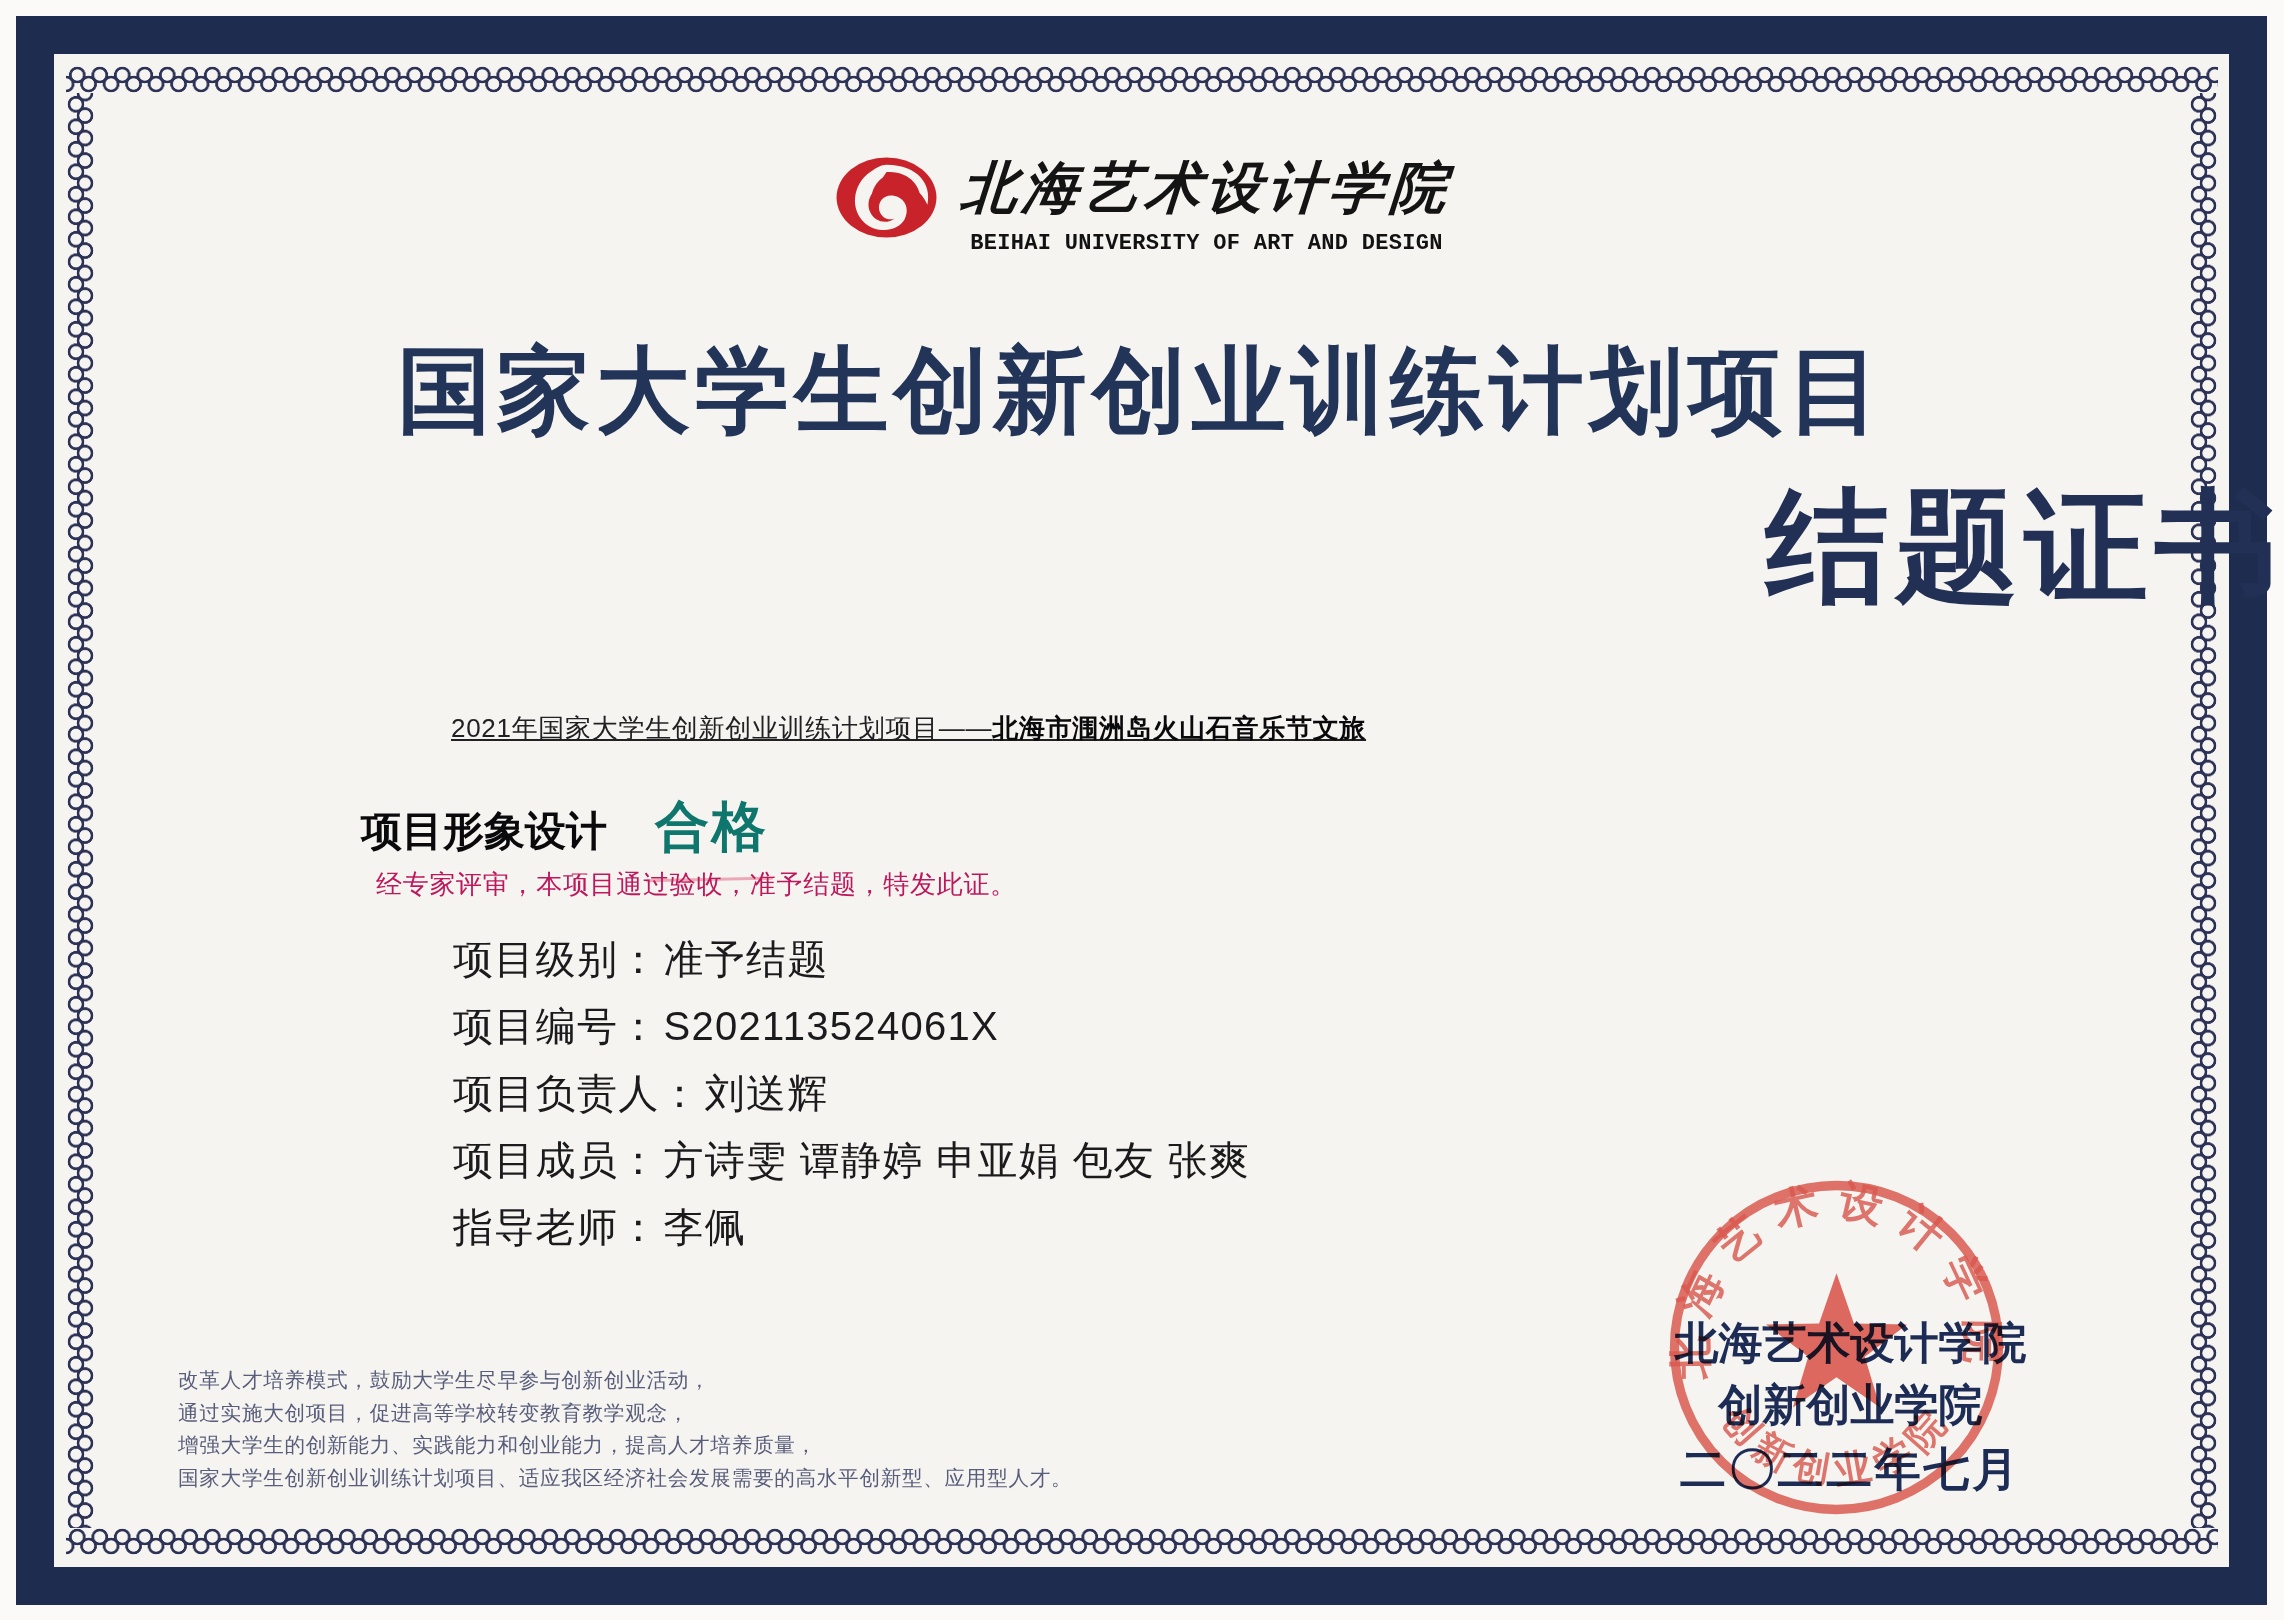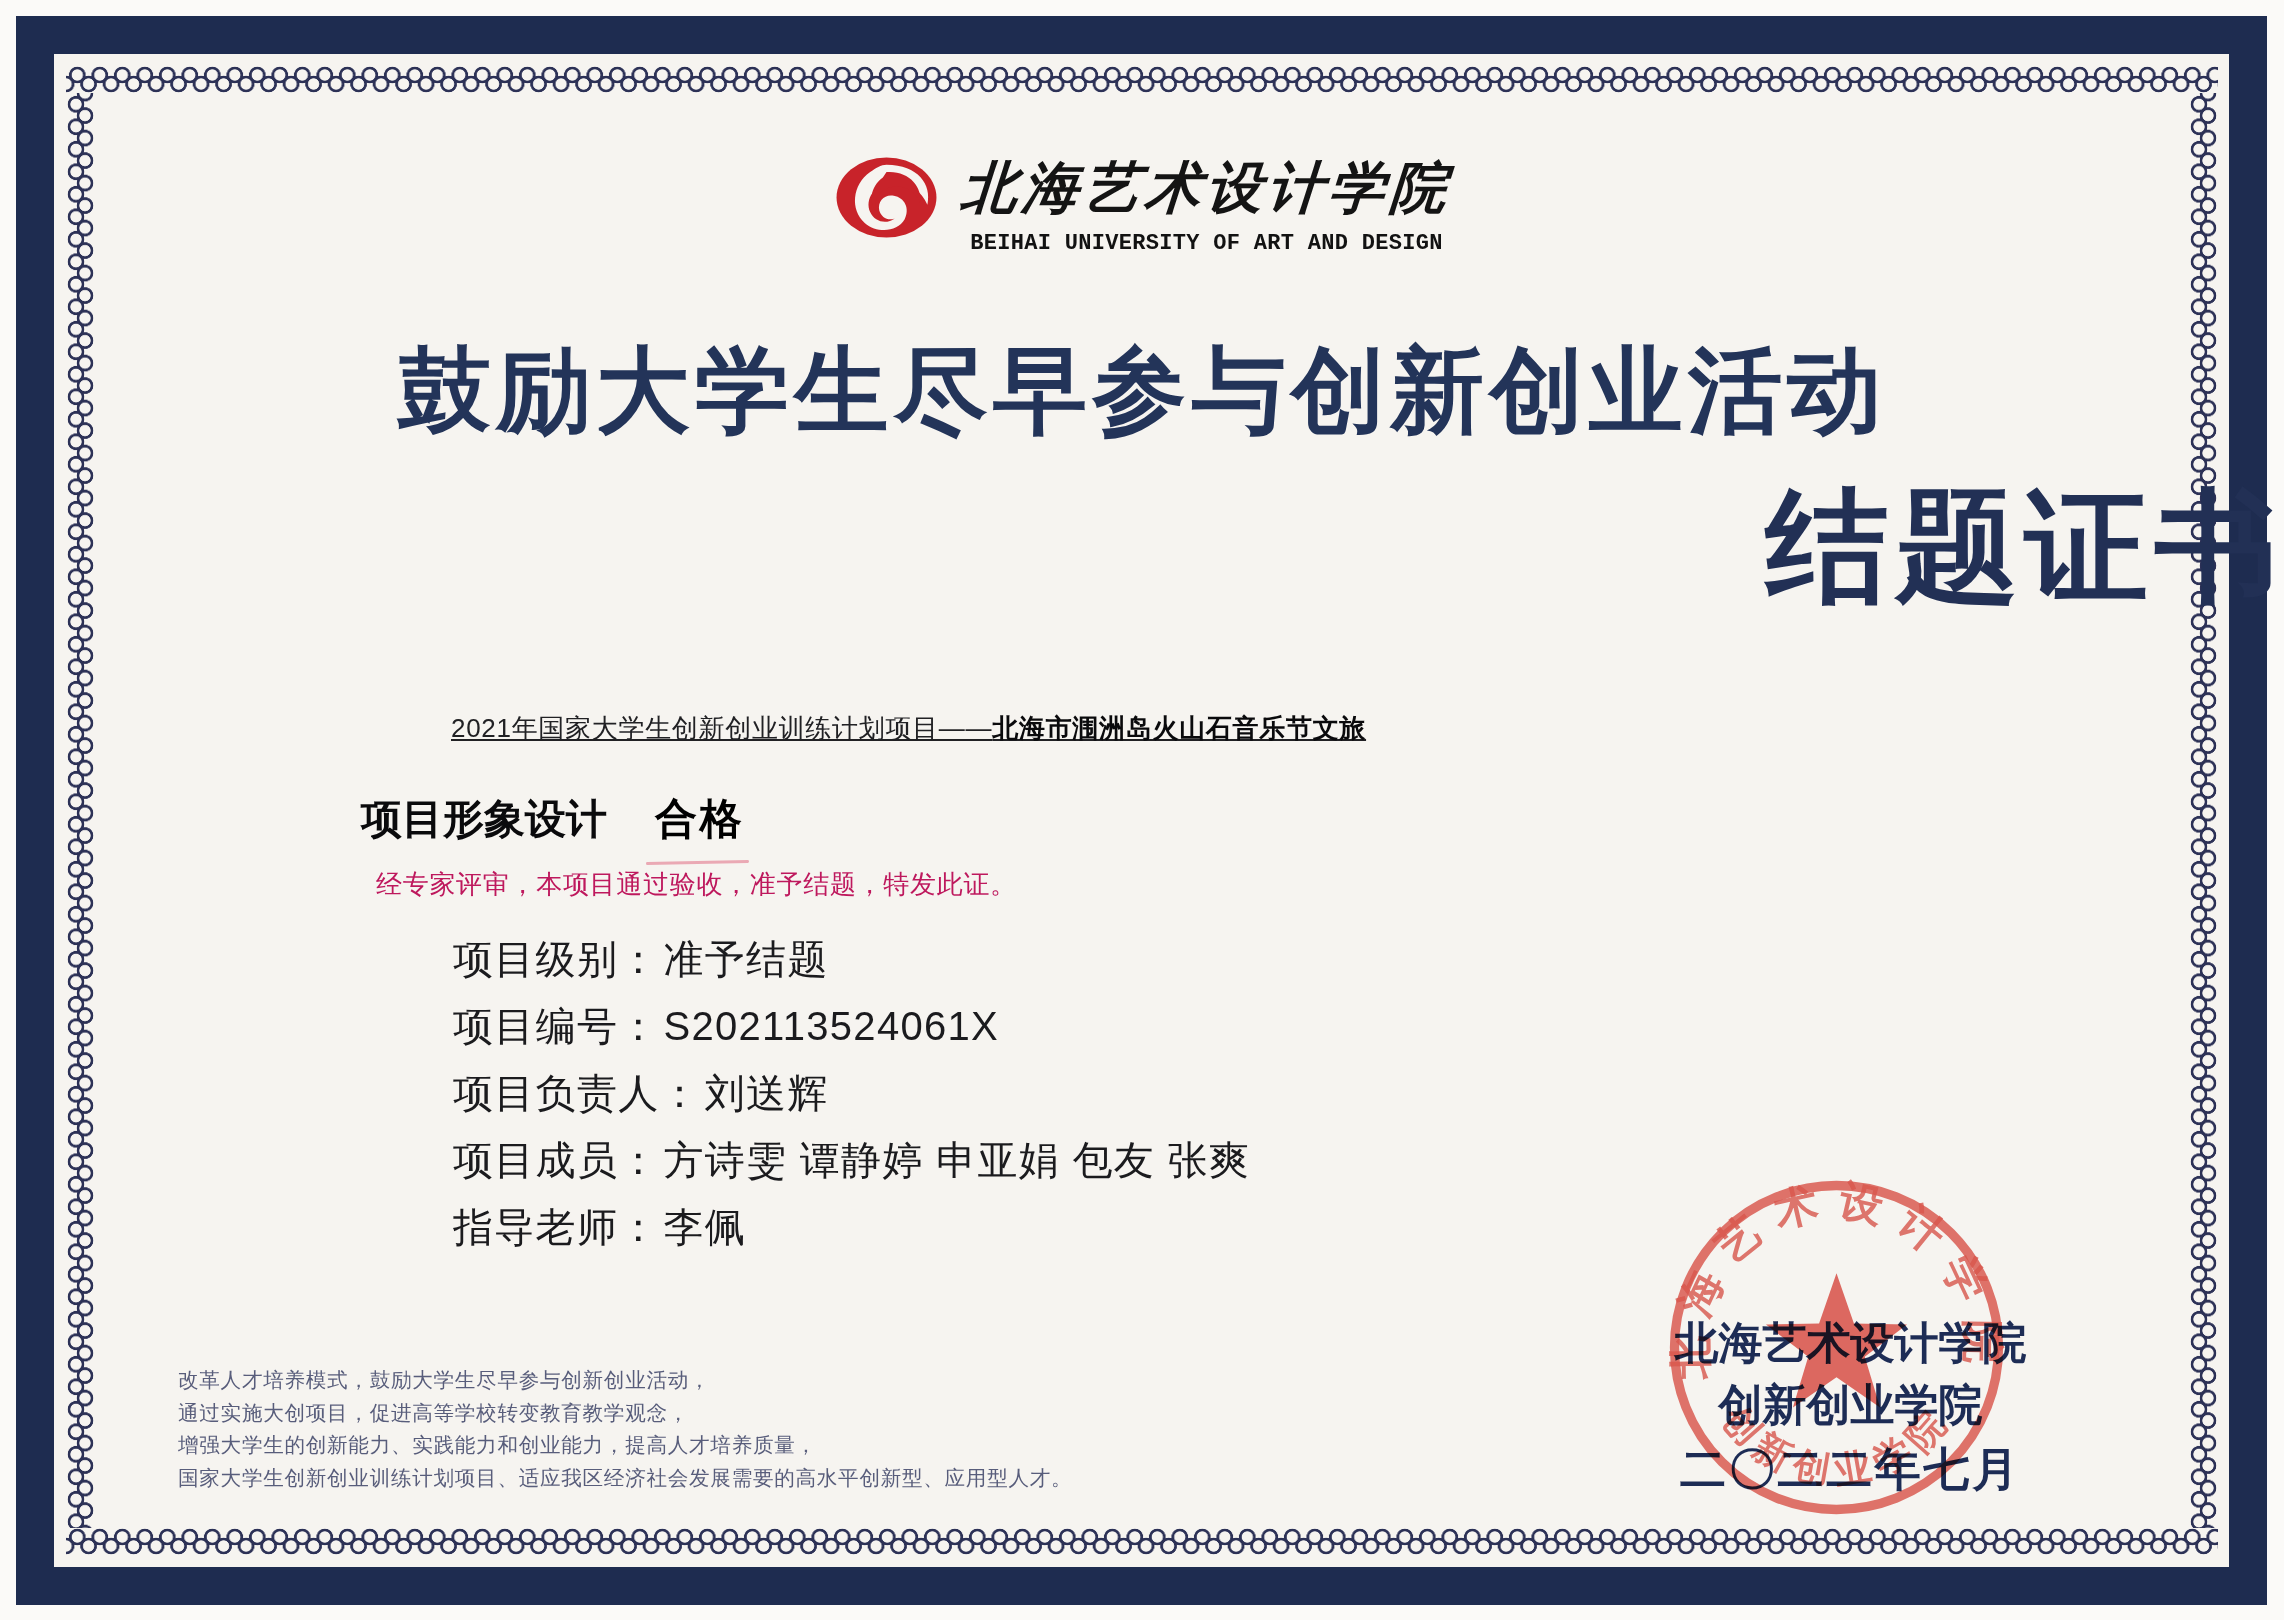--- a/index.html
+++ b/index.html
@@ -65,21 +65,21 @@
 
   
   .line-a {
     position:absolute; left:451px; top:711px;
     font-size:26px; color:#212124; white-space:nowrap; letter-spacing:0.7px;text-decoration:underline;
   }
   .line-a b, .line-b b { font-weight:800; color:#0a0a0c; }
   .line-b { position:absolute; left:361px; top:791px; font-size:41px; white-space:nowrap; }
   .grade {
     position:relative; display:inline-block; margin-left:48px;
-    color:#000000; font-weight:800; font-size:42px; letter-spacing:2.7px;
+    color:#0f766e; font-weight:800; font-size:54px; letter-spacing:2.7px;
   }
   .grade::after {
     content:""; position:absolute; left:-9.3px; right:-4px; bottom:-17px; height:2.7px;
     background:#eaa9b4; border-radius:1.3px; transform:rotate(-1.2deg);
   }
   .line-c {
     position:absolute; left:376px; top:867px;
     font-size:26px; color:#be185d; white-space:nowrap; letter-spacing:0.7px;
   }
   .details { position:absolute; left:453px; top:932px; }
@@ -125,21 +125,21 @@
                C 20 64 22 36 42 22 C 48 18 54 14 60 14 Z" fill="#f6f4f0"></path>
       <path d="M60 22 C 84 20 100 38 97 56 C 92 44 82 37 69 38
                C 52 40 44 54 49 65 C 40 56 42 38 56 28 Z" fill="#c8232a"></path>
     </svg>
     <div class="logo-text">
       <div class="logo-cn">北海艺术设计学院</div>
       <div class="logo-en">BEIHAI UNIVERSITY OF ART AND DESIGN</div>
     </div>
   </div>
 
-  <div class="title">鼓励大学生尽早参与创新创业活动</div>
+  <div class="title">国家大学生创新创业训练计划项目</div>
   <div class="subtitle">结题证书</div>
 
   <div class="line-a"><span>2021年国家大学生创新创业训练计划项目——</span><b>北海市涠洲岛火山石音乐节文旅</b></div>
 
   <div class="line-b"><b>项目形象设计</b><span class="grade">合格</span></div>
 
   <div class="line-c">经专家评审，本项目通过验收，准予结题，特发此证。</div>
 
   <div class="details">
     <div class="detail-row"><span>项目级别：</span><span class="val">准予结题</span></div>

